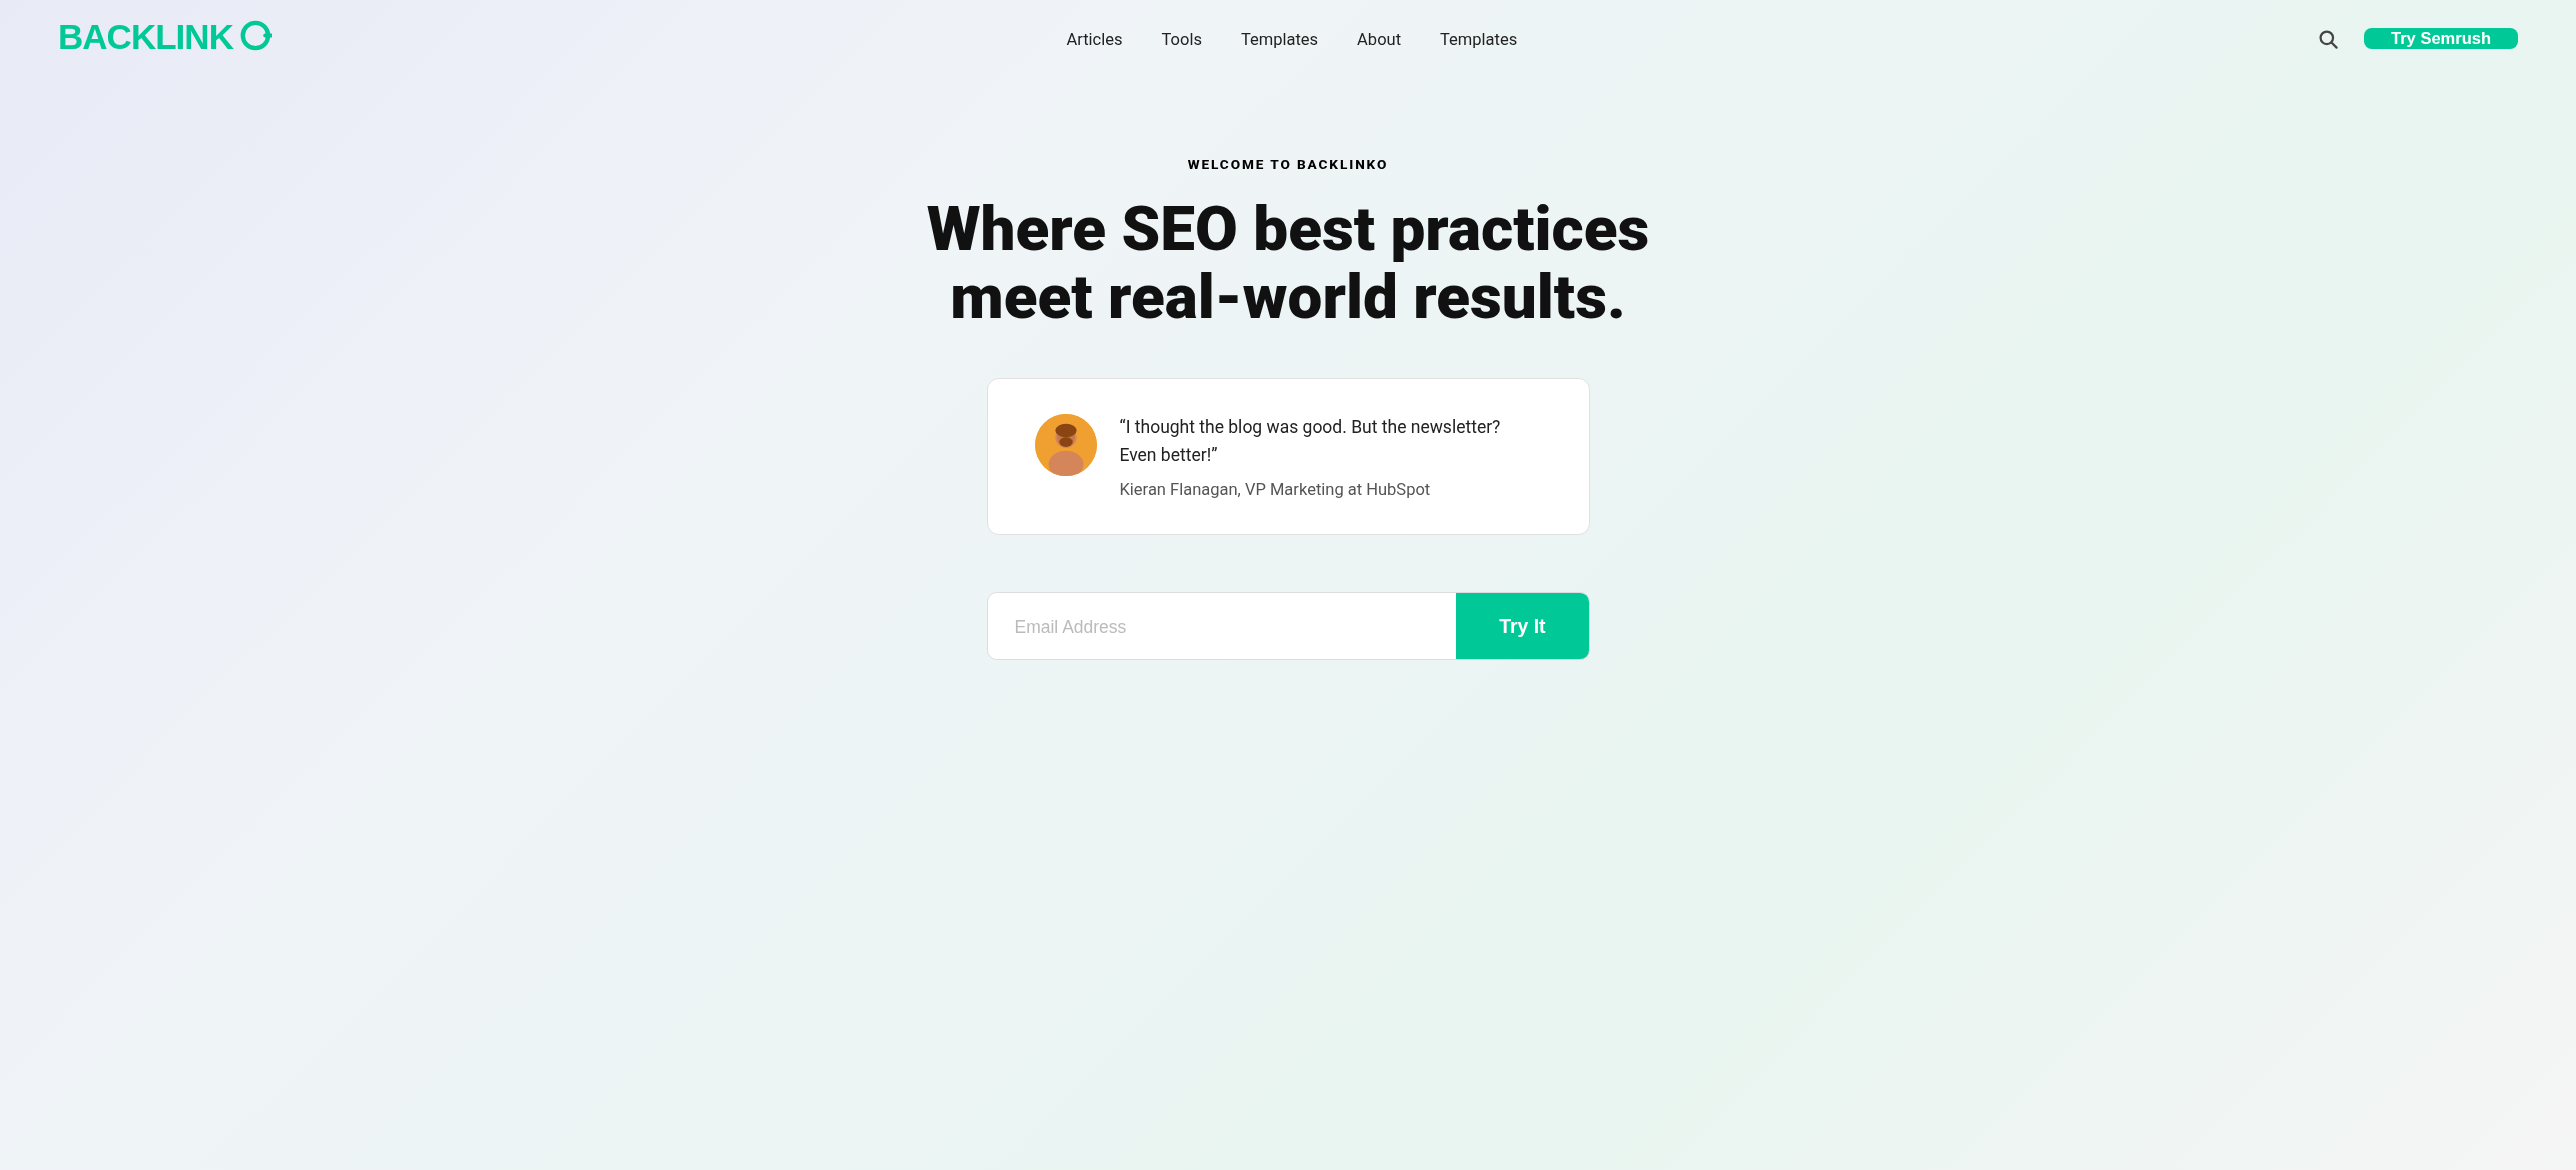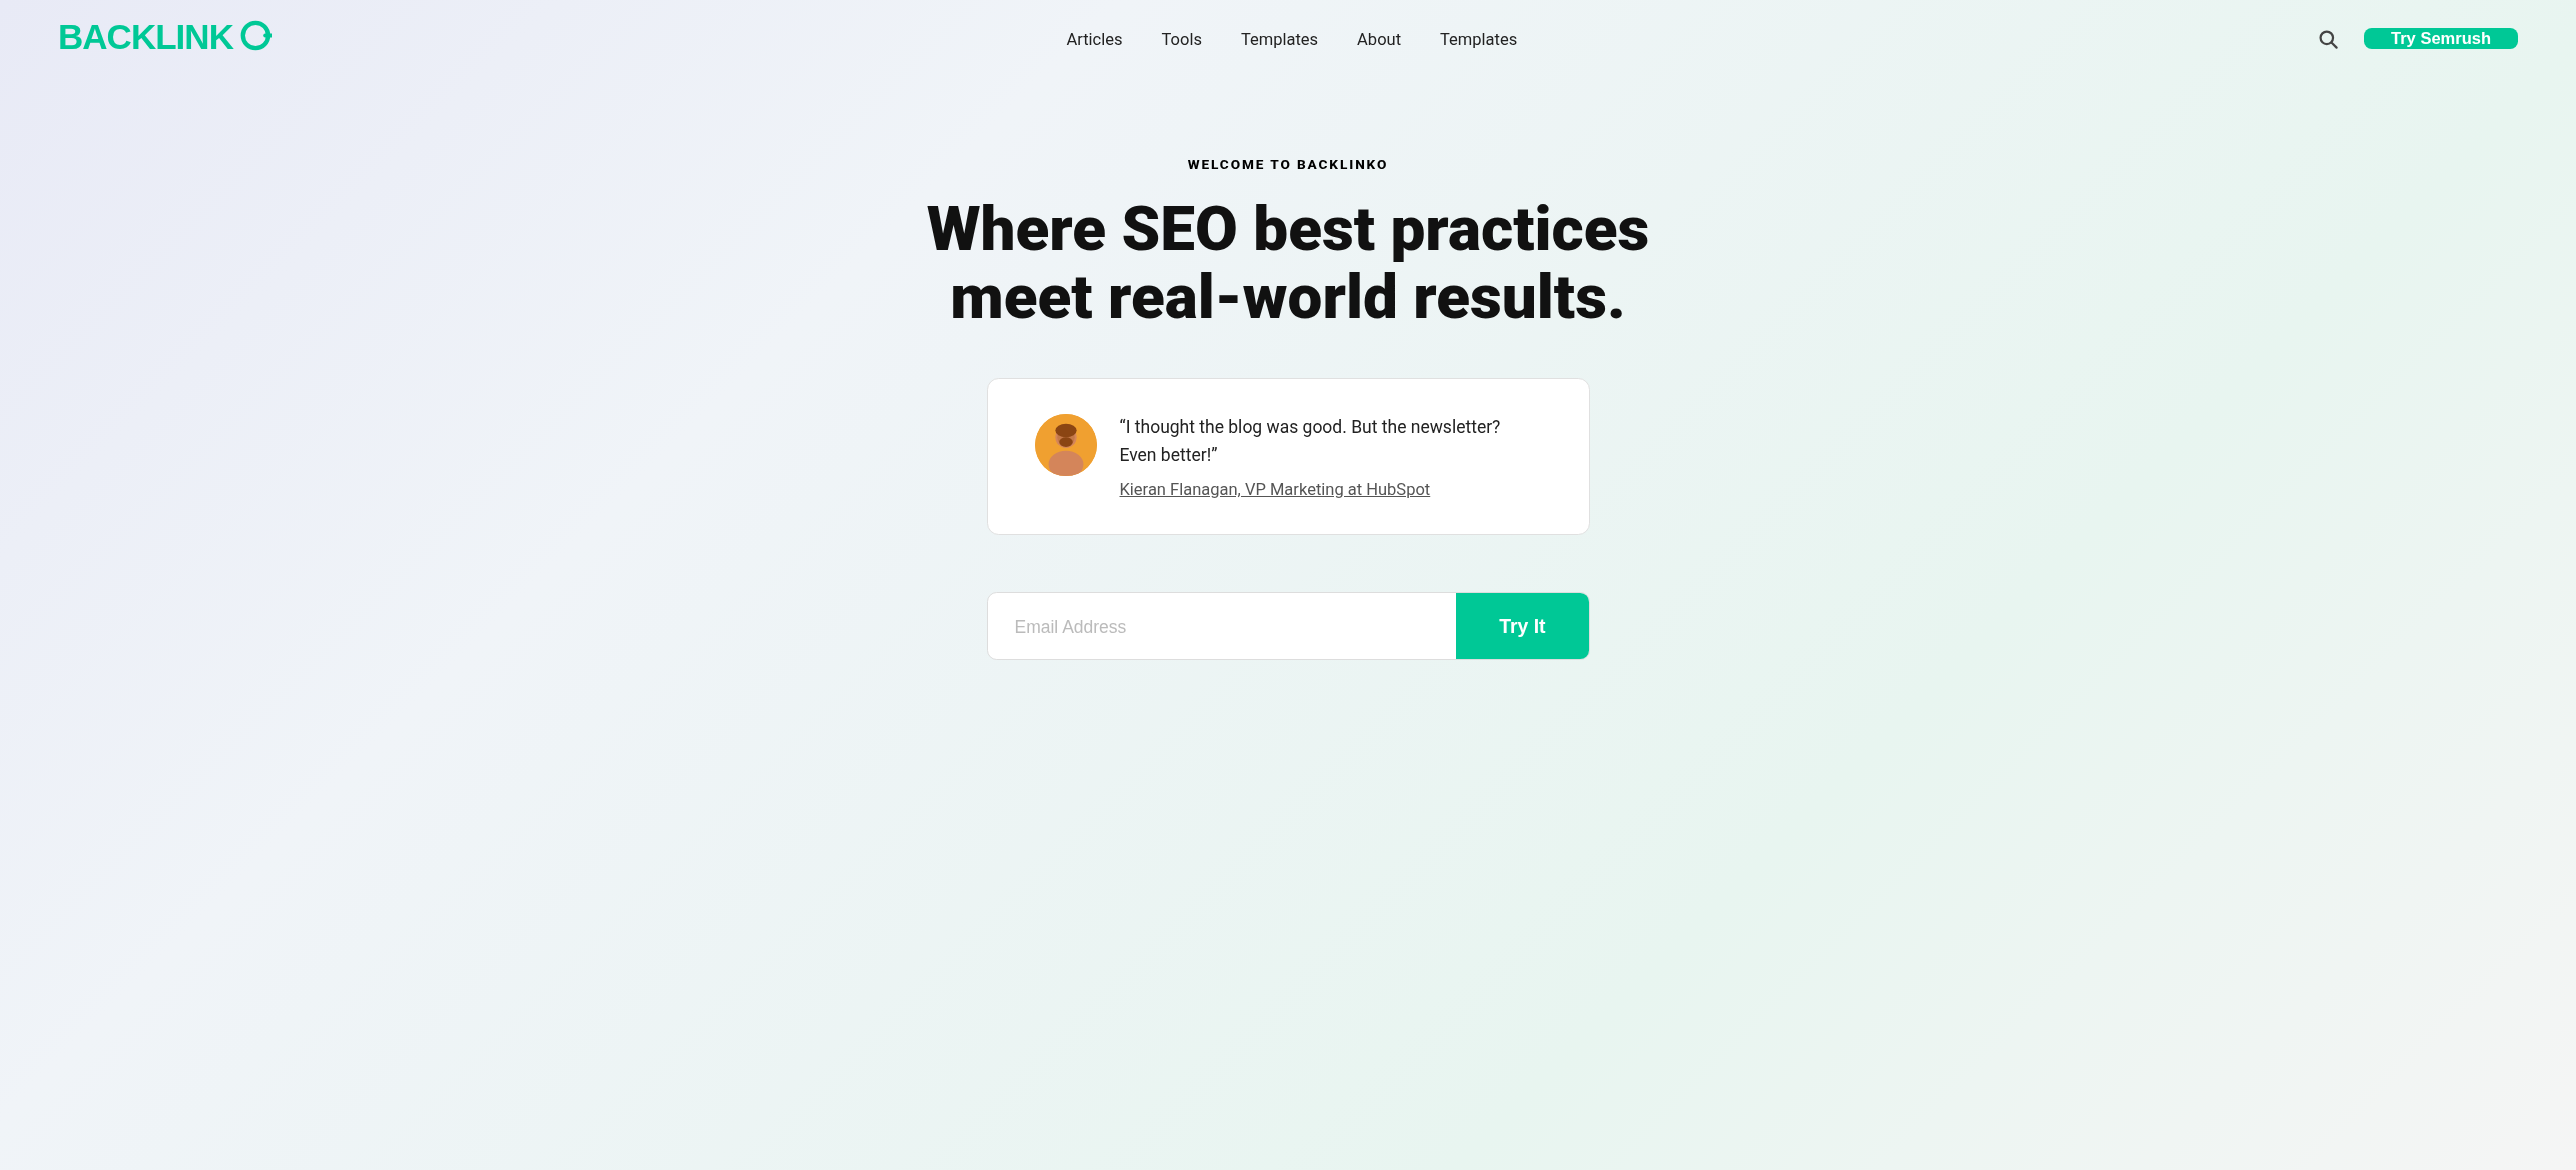--- a/index.html
+++ b/index.html
@@ -157,21 +157,20 @@
 
     .testimonial-quote {
       font-size: 17.5px;
       color: #222;
       line-height: 1.55;
     }
 
     .testimonial-attribution {
       font-size: 16.5px;
       color: #555;
-      text-decoration: underline;
     }
 
     
     .cta-form {
       display: flex;
       align-items: flex-end;
       max-width: 603px;
       width: 100%;
       border-radius: 9.7px;
       overflow: hidden;

